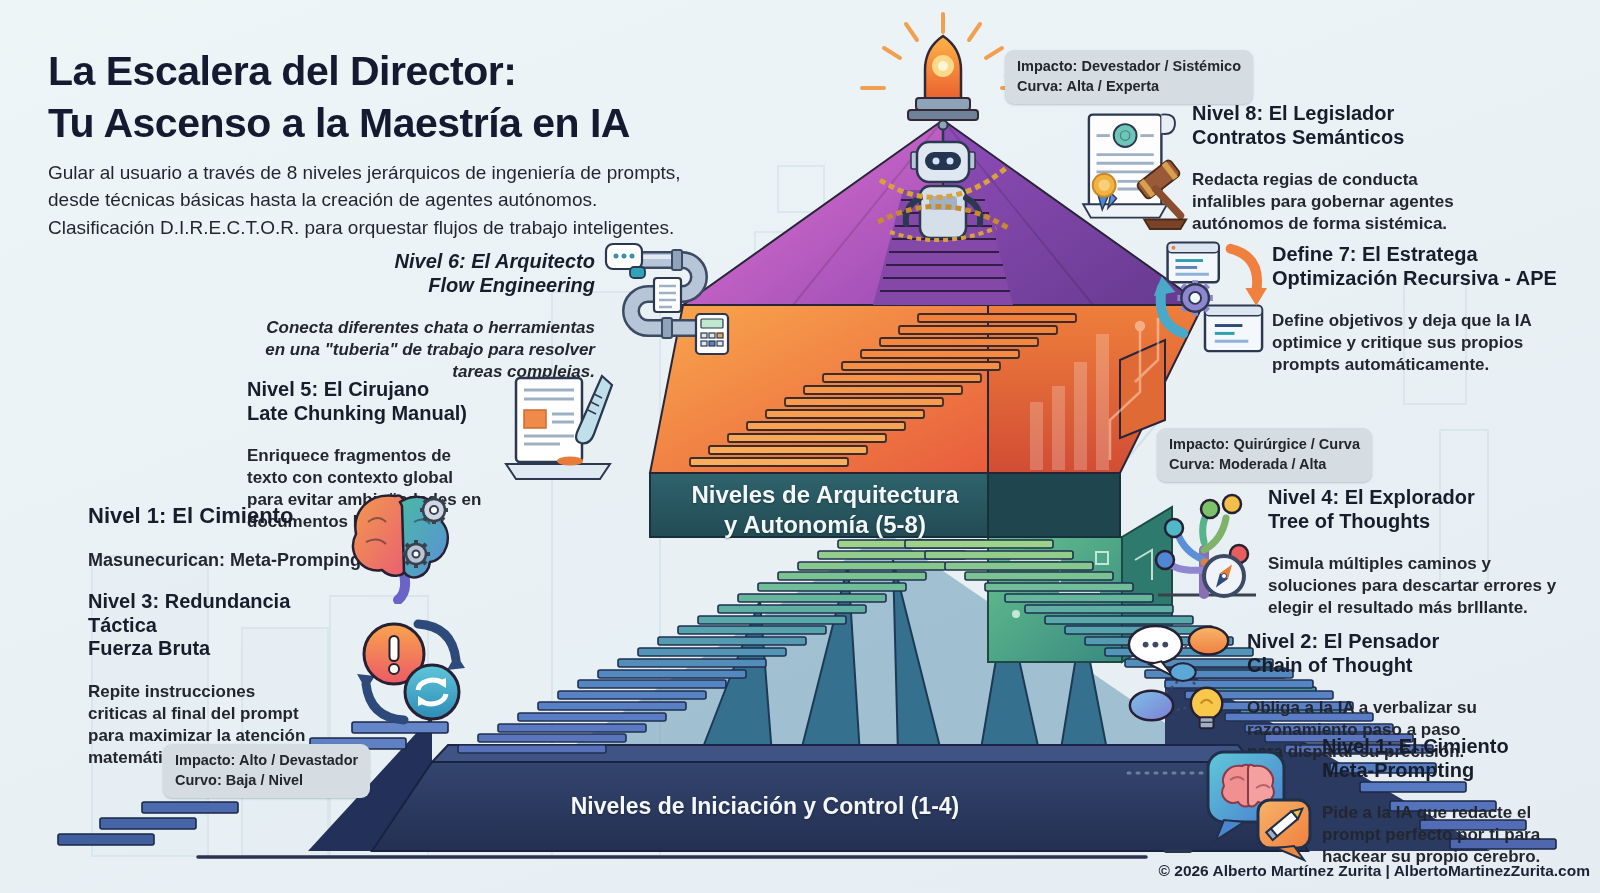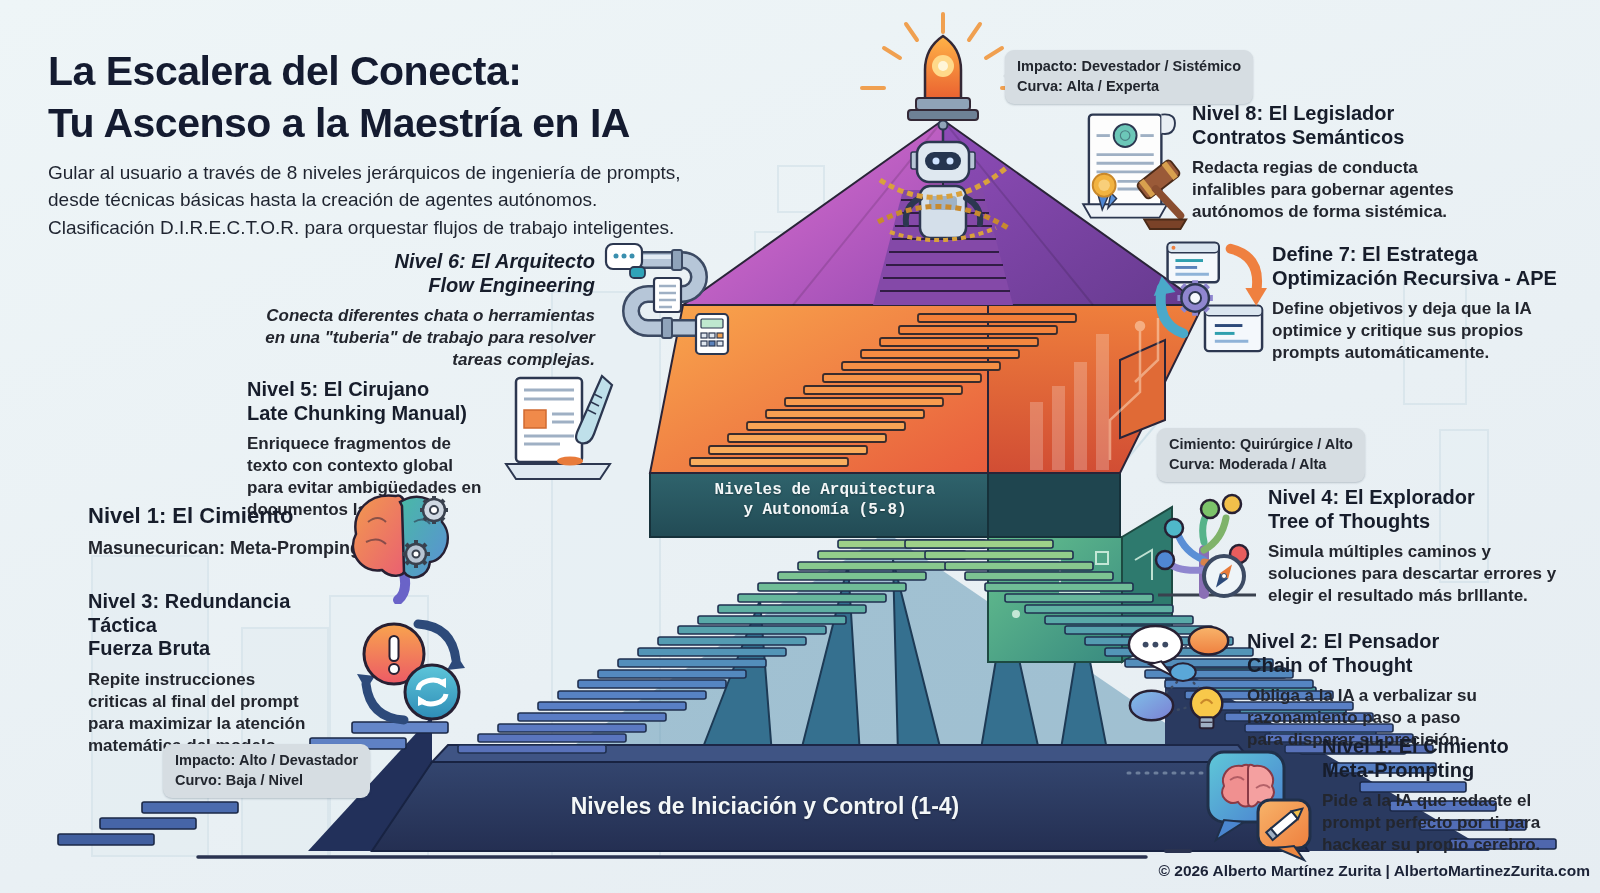--- a/index.html
+++ b/index.html
@@ -6,34 +6,34 @@
   #canvas{position:relative;width:1600px;height:893px;overflow:hidden;
     background:linear-gradient(160deg,#eef5f7 0%,#e9f0f4 60%,#e6edf2 100%);
     font-family:"Liberation Sans","DejaVu Sans",sans-serif;}
   .abs{position:absolute;}
   svg{display:block;}
   
   .main-title{font-size:41px;font-weight:800;color:#141b30;line-height:1.26;letter-spacing:-.5px;}
   .subtitle{font-size:19px;font-weight:500;color:#1f2430;line-height:1.44;}
   
   .lvl .t{font-size:20px;font-weight:800;color:#171d2b;line-height:1.18;}
-  .lvl .b{font-size:17px;font-weight:600;color:#23262e;line-height:1.3;margin-top:8px;}
+  .lvl .b{font-size:17px;font-weight:600;color:#23262e;line-height:1.3;margin-top:20px;}
   .align-r{text-align:right;font-style:italic;}
   
   .badge{background:#d6dde2;border-radius:9px;padding:6px 12px 7px;
     font-size:14.5px;font-weight:700;color:#22262e;line-height:1.4;
     box-shadow:0 1px 2px rgba(40,60,80,.25);white-space:nowrap;}
   .badge.tail-r::after{content:"";position:absolute;right:-10px;top:20px;
     border:8px solid transparent;border-left-color:#d6dde2;}
   .badge.tail-l::before{content:"";position:absolute;left:-10px;top:18px;
     border:8px solid transparent;border-right-color:#d6dde2;}
   
   .band-label{color:#f3f7f8;font-weight:800;text-align:center;
     text-shadow:0 1px 2px rgba(0,0,0,.35);}
-  .band-upper{font-size:16px;line-height:1.25;font-family:Liberation Mono, monospace;}
+  .band-upper{font-size:24px;line-height:1.25;}
   .band-lower{font-size:23px;}
   .footer{font-size:15.5px;font-weight:600;color:#1b2236;margin-left:8px;}
 </style>
 </head>
 <body>
 
 <div id="canvas">
 
   <svg class="abs" style="left:0;top:0" width="1600" height="893" viewBox="0 0 1600 893">
     <defs>
@@ -276,21 +276,21 @@
       <rect x="908" y="110" width="70" height="10" rx="3" fill="#6e8196" stroke="#332836" stroke-width="2"></rect>
     </g>
 
     <line x1="198" y1="857" x2="1146" y2="857" stroke="#2a3350" stroke-width="3.5" stroke-linecap="round"></line>
     <line x1="1166" y1="851" x2="1190" y2="851" stroke="#2a3350" stroke-width="4" stroke-linecap="round"></line>
     <line x1="1128" y1="773" x2="1202" y2="773" stroke="#6d7f9c" stroke-width="3" stroke-dasharray="2 7" stroke-linecap="round"></line>
   </svg>
 
   <div class="abs" style="left:48px;top:46px;width:760px">
     <div class="main-title">
-      <div>La Escalera del Conecta:</div>
+      <div>La Escalera del Director:</div>
       <div>Tu Ascenso a la Maestría en IA</div>
     </div>
   </div>
   <div class="abs subtitle" style="left:48px;top:159px;width:640px">Gular al usuario a través de 8 niveles jerárquicos de ingeniería de prompts, desde técnicas básicas hasta la creación de agentes autónomos. Clasificación D.I.R.E.C.T.O.R. para orquestar flujos de trabajo inteligentes.</div>
 
   <div class="abs lvl align-r" style="left:255px;top:250px;width:340px">
     <div class="t">Nivel 6: El Arquitecto</div>
     <div class="t">Flow Engineering</div>
     <div class="b">Conecta diferentes chata o herramientas en una "tuberia" de trabajo para resolver tareas complejas.</div>
   </div>
@@ -495,21 +495,21 @@
       <circle cx="56" cy="62" r="6" fill="#f4f8fc" stroke="#2c3750" stroke-width="2"></circle>
     </svg>
   </div>
   <div class="abs lvl" style="left:1272px;top:243px;width:300px">
     <div class="t">Define 7: El Estratega</div>
     <div class="t">Optimización Recursiva - APE</div>
     <div class="b" style="width:272px">Define objetivos y deja que la IA optimice y critique sus propios prompts automáticamente.</div>
   </div>
 
   <div class="abs badge" style="left:1157px;top:428px">
-    <div>Cimiento: Quirúrgice / Alto</div>
+    <div>Impacto: Quirúrgice / Curva</div>
     <div>Curva: Moderada / Alta</div>
   </div>
 
   <div class="abs" style="left:1152px;top:482px">
     <svg width="110" height="120" viewBox="0 0 110 120">
       <line x1="6" y1="113" x2="104" y2="113" stroke="#39414e" stroke-width="3"></line>
       <path d="M52,112 V68" stroke="#8a6fb5" stroke-width="10" stroke-linecap="round" fill="none"></path>
       <path d="M52,78 q-20,-8 -27,-28" stroke="#5b8fd6" stroke-width="7" fill="none" stroke-linecap="round"></path>
       <path d="M52,68 q18,-10 22,-32" stroke="#7fb36a" stroke-width="7" fill="none" stroke-linecap="round"></path>
       <path d="M52,88 q-28,2 -36,-8" stroke="#8f86cf" stroke-width="7" fill="none" stroke-linecap="round"></path>

